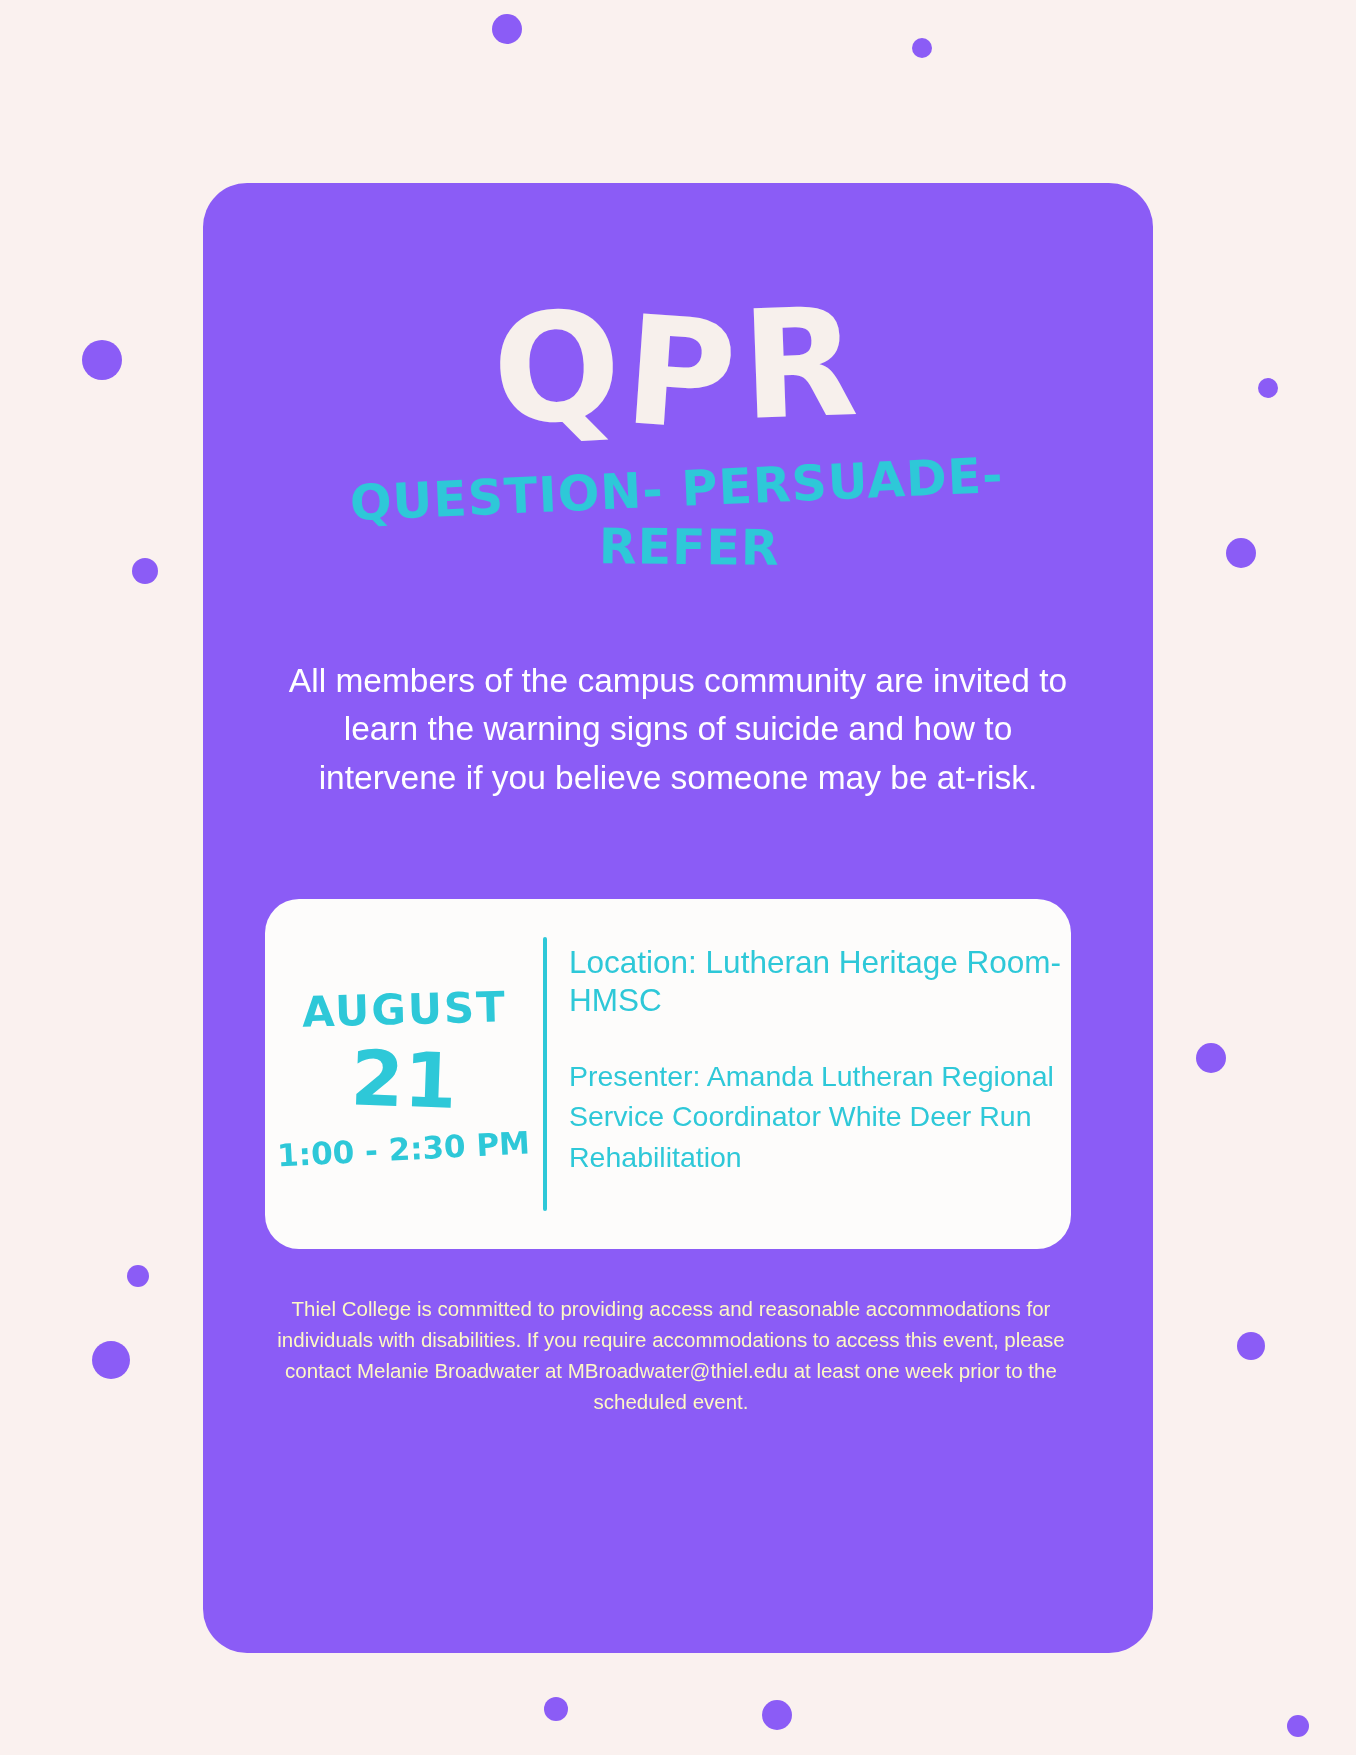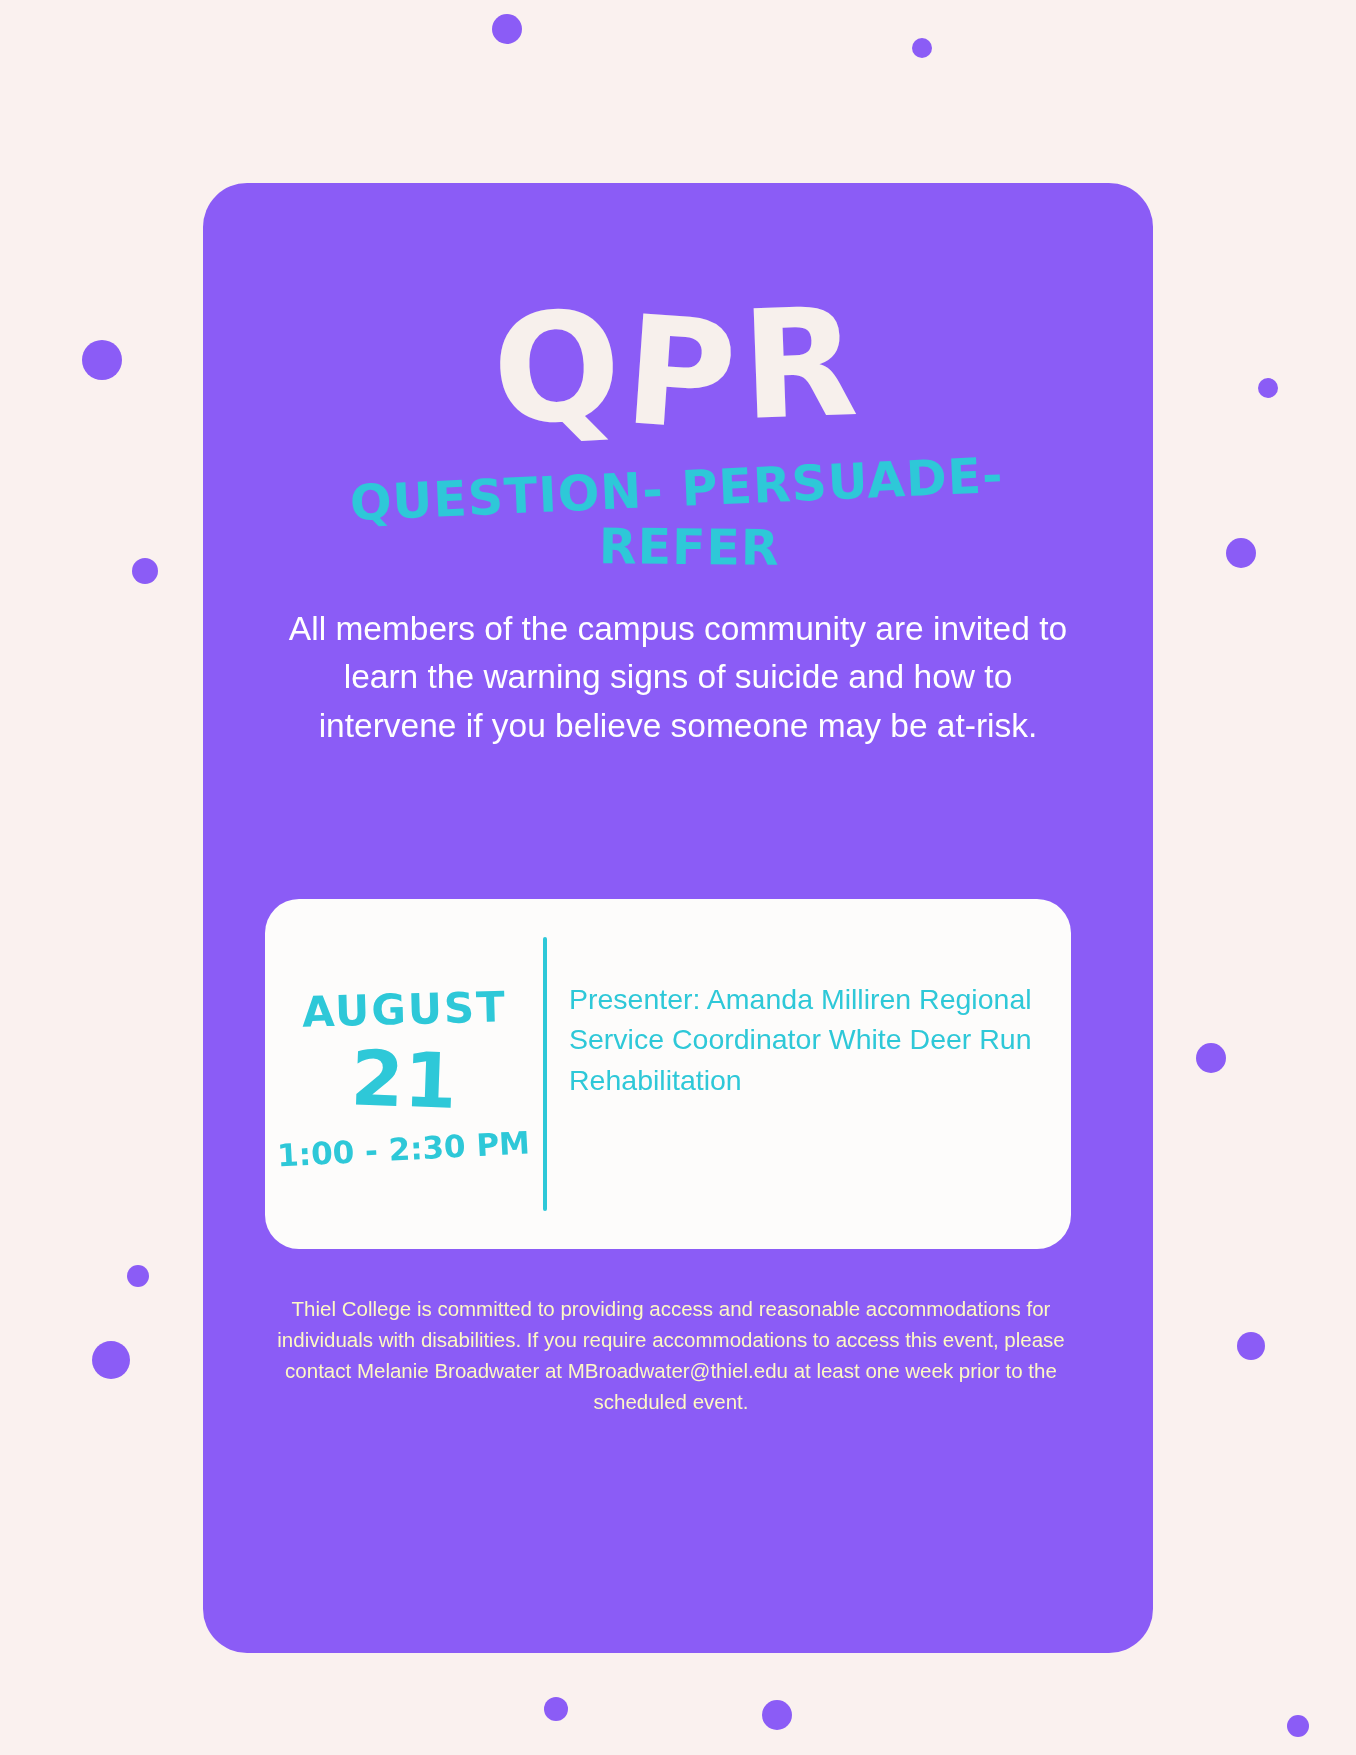--- a/index.html
+++ b/index.html
@@ -65,21 +65,21 @@
     line-height: 1.18;
     margin-top: 18px;
     transform: rotate(-2.5deg);
   }
   .subtitle .line2 {
     display: block;
     transform: rotate(3deg) translateX(10px);
   }
 
   .blurb {
-    margin: 28px auto 0;
+    margin: 80px auto 0;
     width: 800px;
     text-align: center;
     color: #ffffff;
     font-size: 33.5px;
     line-height: 1.45;
     font-family: "Liberation Sans", sans-serif;
     font-weight: 400;
   }
 
   
@@ -199,18 +199,19 @@
   <div class="blurb">All members of the campus community are invited to learn the warning signs of suicide and how to intervene if you believe someone may be at-risk.</div>
 
   <div class="info-card">
     <div class="date-col">
       <div class="date-month">AUGUST</div>
       <div class="date-day">21</div>
       <div class="date-time">1:00 - 2:30 PM</div>
     </div>
     <div class="divider"></div>
     <div class="details-col">
-      <div class="presenter">Presenter: Amanda Milliren Regional Service Coordinator White Deer Run Rehabilitation</div>
+      <div class="location">Location: Lutheran Heritage Room- HMSC</div>
+      <div class="presenter">Presenter: Amanda Lutheran Regional Service Coordinator White Deer Run Rehabilitation</div>
     </div>
   </div>
 
   <div class="footer">Thiel College is committed to providing access and reasonable accommodations for individuals with disabilities. If you require accommodations to access this event, please contact Melanie Broadwater at MBroadwater@thiel.edu at least one week prior to the scheduled event.</div>
 </div>
 
 </body></html>

